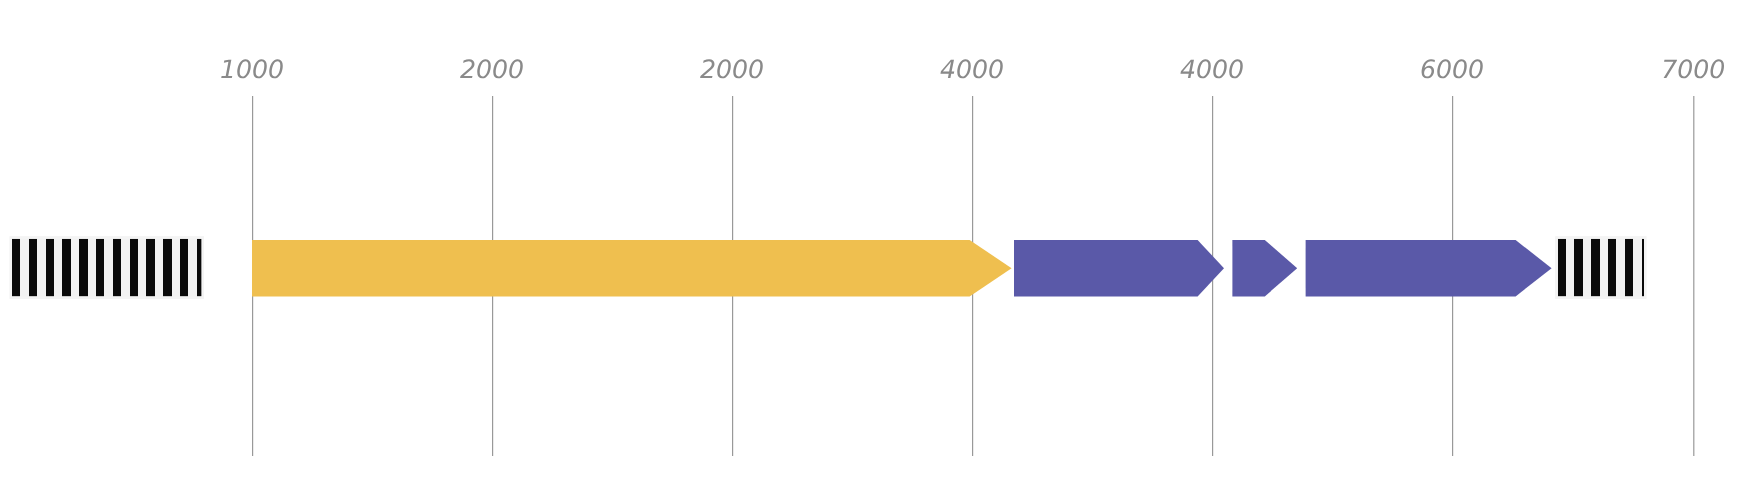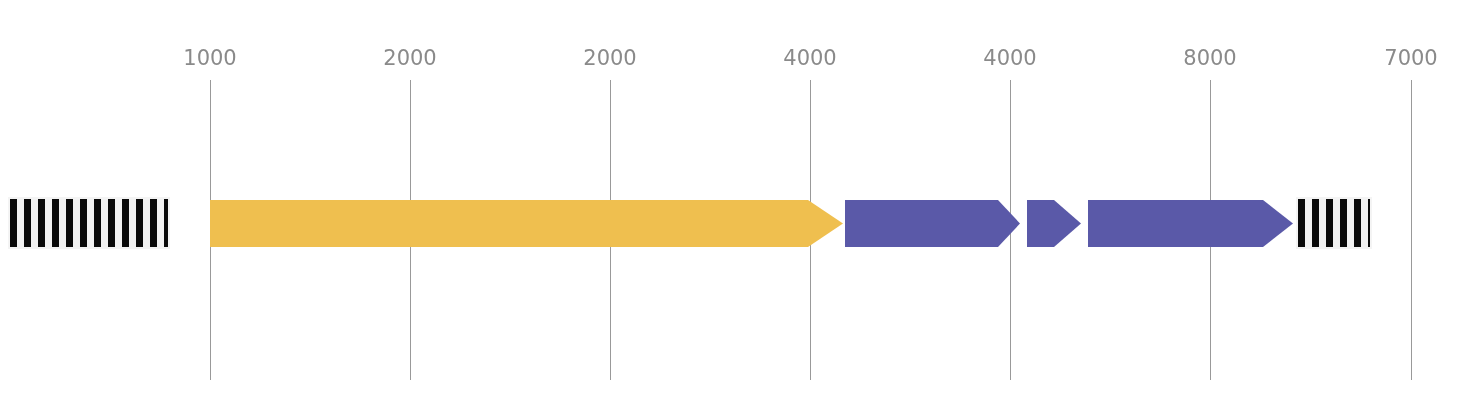--- a/index.html
+++ b/index.html
@@ -9,20 +9,21 @@
   }
   body {
     font-family: "DejaVu Sans", sans-serif;
   }
   #genome-viewer {
     position: relative;
     width: 1460px;
     height: 400px;
     background: #ffffff;
     overflow: hidden;
+    font-style: italic;
   }
   
   .axis-layer, .feature-layer, .label-layer {
     position: absolute;
     left: 0;
     top: 0;
     width: 1460px;
     height: 400px;
   }
   .gridline {
@@ -76,21 +77,21 @@
       <div class="gridline" style="left: 1210px; top: 80px; height: 300px; background: rgb(153, 153, 153);"></div>
       <div class="gridline" style="left: 1411px; top: 80px; height: 300px; background: rgb(153, 153, 153);"></div>
     </div>
 
   <div class="label-layer">
       <div class="tick-label" style="left: 210px; top: 48px; color: rgb(138, 138, 138);">1000</div>
       <div class="tick-label" style="left: 410px; top: 48px; color: rgb(138, 138, 138);">2000</div>
       <div class="tick-label" style="left: 610px; top: 48px; color: rgb(138, 138, 138);">2000</div>
       <div class="tick-label" style="left: 810px; top: 48px; color: rgb(138, 138, 138);">4000</div>
       <div class="tick-label" style="left: 1010px; top: 48px; color: rgb(138, 138, 138);">4000</div>
-      <div class="tick-label" style="left: 1210px; top: 48px; color: rgb(138, 138, 138);">8000</div>
+      <div class="tick-label" style="left: 1210px; top: 48px; color: rgb(138, 138, 138);">6000</div>
       <div class="tick-label" style="left: 1411px; top: 48px; color: rgb(138, 138, 138);">7000</div>
     </div>
 
   <div class="feature-layer">
       <div class="hatch-box" style="left: 8px; top: 197px; width: 162px; height: 52px; background-image: repeating-linear-gradient(90deg, rgb(10, 10, 10) 0px, rgb(10, 10, 10) 7px, rgb(242, 242, 242) 7px, rgb(242, 242, 242) 14px);"></div>
       <div class="feature" style="left: 210px; top: 200px; width: 633px; height: 47px;">
         <svg width="633" height="47" viewBox="0 0 633 47">
           <polygon points="0,0 598,0 633,23.5 598,47 0,47" fill="#efbf4f"></polygon>
         </svg>
       </div>

